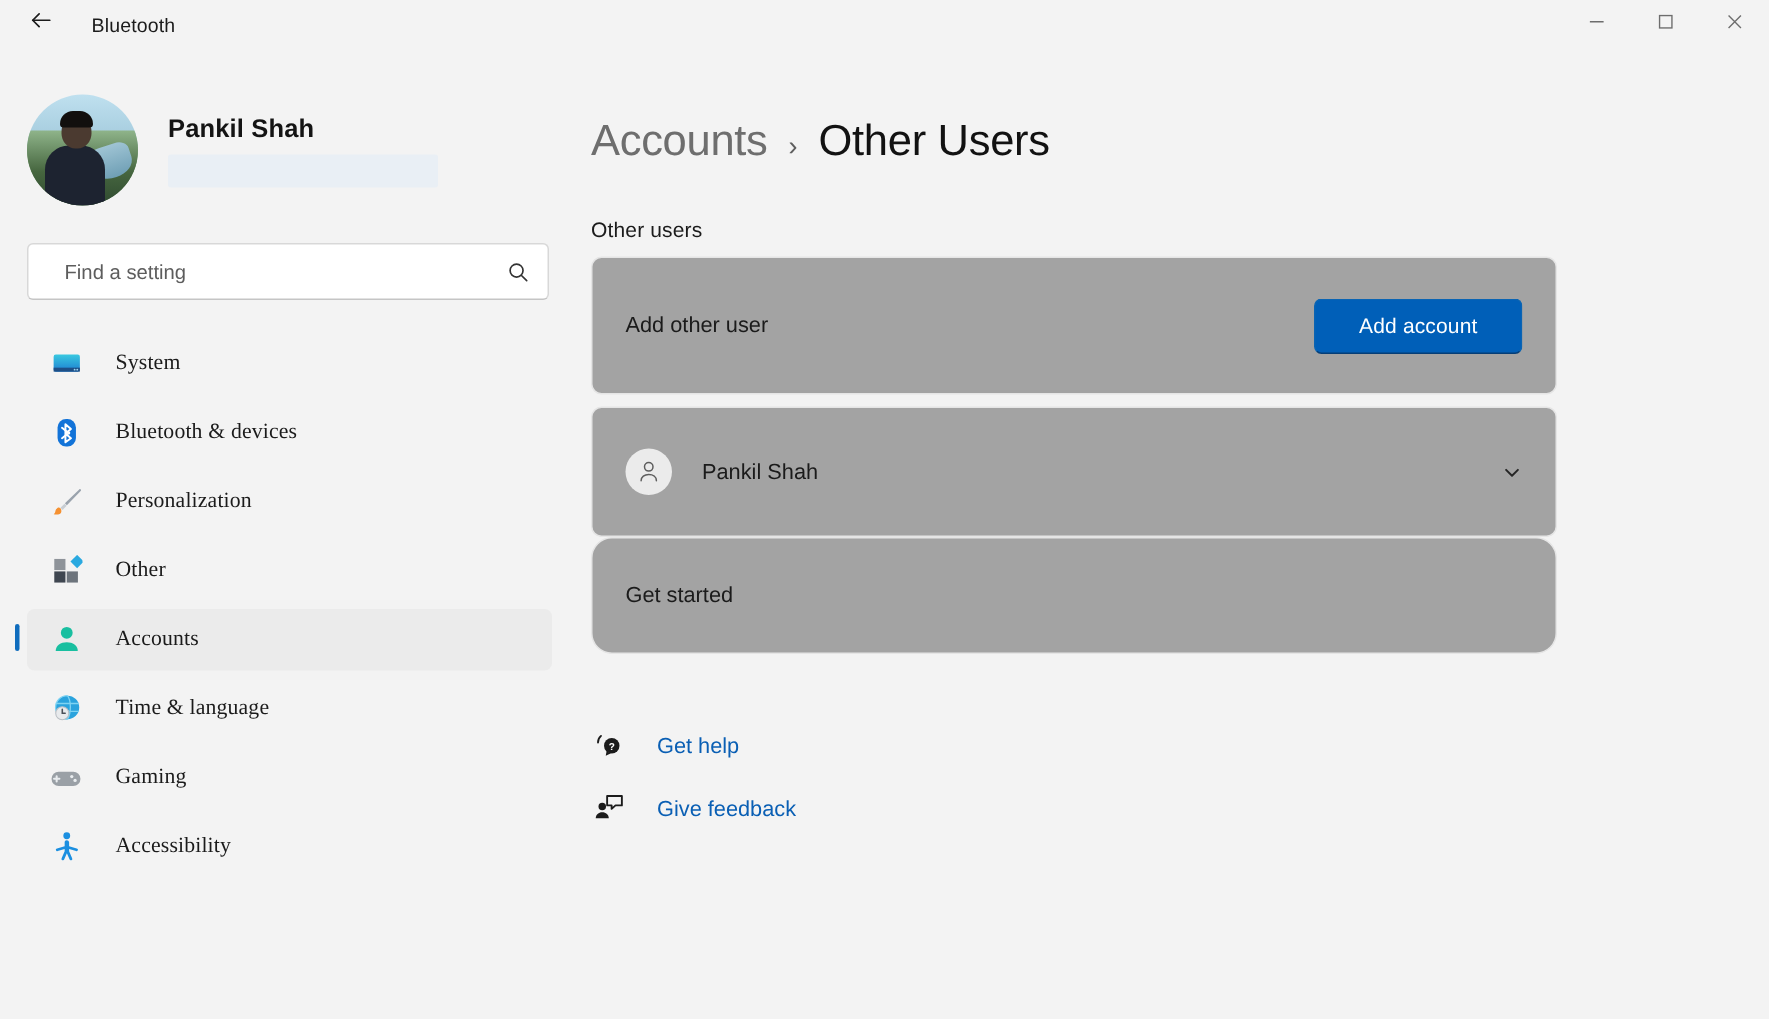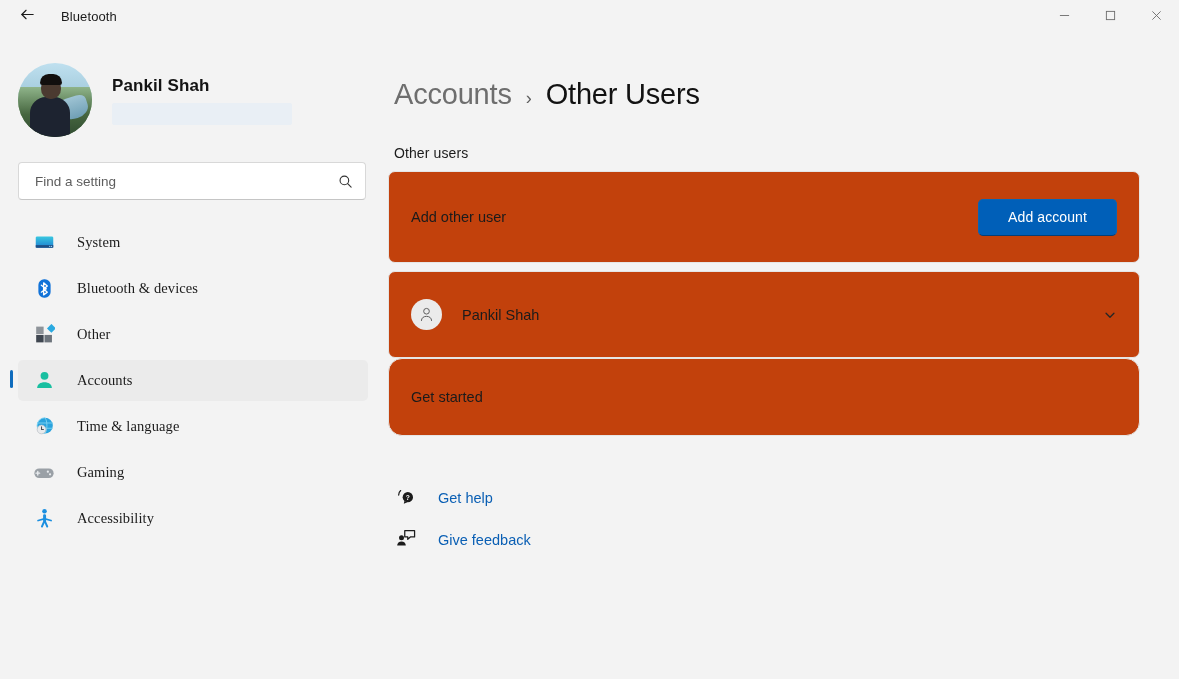--- a/index.html
+++ b/index.html
@@ -97,21 +97,21 @@
     border-radius: 2px;
   }
   .search-wrap { padding: 22px 18px 0 18px; }
   .search-box {
     height: 38px; width: 348px;
     background: #ffffff;
     border: 1px solid #d8d8d8;
     border-bottom-color: #c5c5c5;
     border-radius: 4px;
     display: flex; align-items: center;
-    padding: 0 12px 0 16px;
+    padding: 0 12px 0 24px;
   }
   .search-box input {
     flex: 1; border: none; outline: none;
     background: transparent;
     font-family: "Liberation Sans", sans-serif;
     font-size: 13.5px; color: #1b1b1b;
   }
   .search-box input::placeholder { color: #5d5d5d; }
   .search-icon svg { width: 15px; height: 15px; display: block; }
 
@@ -156,22 +156,22 @@
   }
   .crumb-current {
     font-size: 29px; color: #121212; font-weight: normal;
     letter-spacing: -.2px;
   }
   .section-label {
     font-size: 14px; color: #1b1b1b;
     margin: 34px 0 10px 6px; letter-spacing: .1px;
   }
   .card {
-    width: 752px; 
-    background: #c2410c;
+    width: 644px; margin-left: 6px;
+    background: #a3a3a3;
     border: 1px solid #e5e5e5;
     border-radius: 7px;
   }
   .card-row {
     display: flex; align-items: center;
     padding: 0 22px;
   }
   .row-add { height: 90px; justify-content: space-between; }
   .row-label { font-size: 14.5px; color: #1b1b1b; }
   .btn-accent {
@@ -308,20 +308,30 @@
           <svg width="21" height="21" viewBox="0 0 24 24">
             <rect x="5" y="1.5" width="14" height="21" rx="6.5" fill="#1273d8"></rect>
             <path d="M11 5.5l4.2 3.6L11 12.6V5.5zM11 12.6l4.2 3.6L11 19.3v-6.7z" fill="none" stroke="#fff" stroke-width="1.5" stroke-linejoin="round"></path>
             <path d="M8.4 8.2l5.5 4.3M8.4 16.2l5.5-4.3" stroke="#fff" stroke-width="1.5" stroke-linecap="round"></path>
           </svg>
         </span>
         <span class="nav-label">Bluetooth &amp; devices</span>
       </div>
 
 
+      <div class="navitem">
+        <span class="nav-icon">
+          <svg width="21" height="21" viewBox="0 0 24 24">
+            <path d="M21.5 2.6L10.6 13.2l1.5 1.5L22.6 3.9c.4-.4.4-1 0-1.3-.3-.4-.8-.4-1.1 0z" fill="#9aa3ad"></path>
+            <path d="M10.3 13.5l1.6 1.6-3.1 3.1-1.6-1.6z" fill="#c8ced4"></path>
+            <path d="M7 16.8c1 1 1.2 2.6.5 3.7-.6.9-1.9 1.3-3.2 1.3-.9 0-1.7-.1-2.2-.3.8-.5 1-1.2 1.2-2 .2-1.1.6-2.2 1.6-2.8.7-.4 1.5-.4 2.1.1z" fill="#f59131"></path>
+          </svg>
+        </span>
+        <span class="nav-label">Personalization</span>
+      </div>
 
       <div class="navitem">
         <span class="nav-icon">
           <svg width="21" height="21" viewBox="0 0 24 24">
             <rect x="2.5" y="3" width="8.5" height="8.5" fill="#8e9399"></rect>
             <rect x="2.5" y="12.5" width="8.5" height="8.5" fill="#3f4650"></rect>
             <rect x="12" y="12.5" width="8.5" height="8.5" fill="#6d747c"></rect>
             <rect x="16.3" y="1.4" width="7.2" height="7.2" transform="rotate(45 19.9 5)" fill="#2aa9e0"></rect>
           </svg>
         </span>

